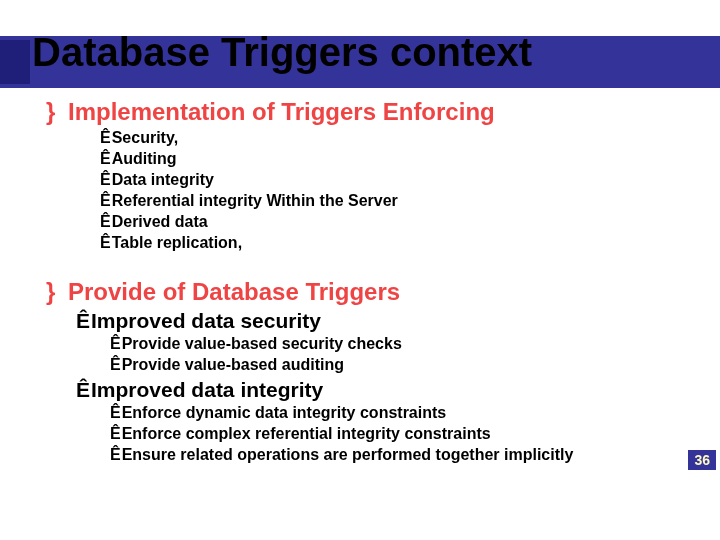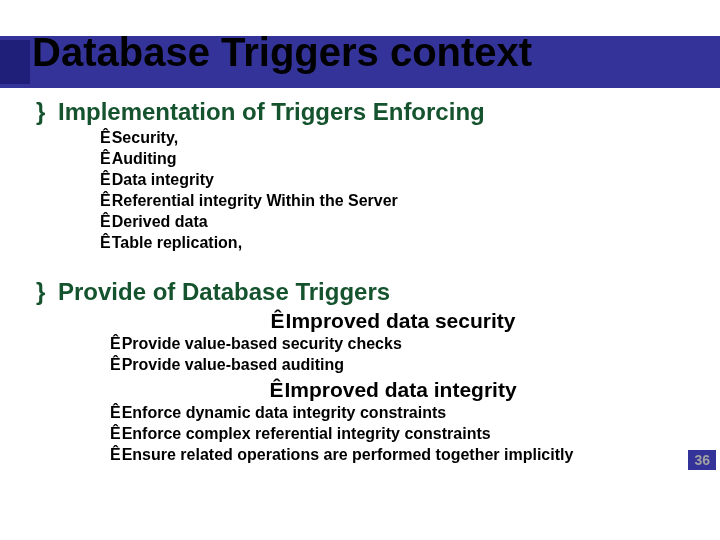--- a/index.html
+++ b/index.html
@@ -1,28 +1,28 @@
 <!DOCTYPE html>
 <html><head>
 <meta charset="utf-8">
 <style>
   html,body{margin:0;padding:0;width:720px;height:540px;overflow:hidden;background:#fff;font-family:Arial,Helvetica,sans-serif;}
   .slide{position:relative;width:720px;height:474px;}
   .hbar{position:absolute;left:0;top:36px;width:100%;height:52px;background:#333399;}
   .hbar-inner{position:absolute;left:0;top:40px;width:30px;height:44px;background:#1f1f7a;}
   .title{position:absolute;left:32px;top:30px;font-size:40px;font-weight:bold;color:#000;line-height:1.1;}
   .content{position:absolute;left:36px;top:92px;right:10px;}
-  .lvl1{font-size:24px;font-weight:bold;color:#14532d;margin:6px 0 2px 0;}
+  .lvl1{font-size:24px;font-weight:bold;color:#ef4444;margin:6px 0 2px 10px;}
   .lvl1 .bullet{display:inline-block;width:22px;vertical-align:top;}
   .lvl2{font-size:16px;font-weight:bold;color:#000;margin:1px 0 1px 64px;line-height:1.25;}
-  .lvl2-lg{font-size:21px;font-weight:bold;color:#000;margin:2px 0 0 40px;line-height:1.2;text-align:center;}
+  .lvl2-lg{font-size:21px;font-weight:bold;color:#000;margin:2px 0 0 40px;line-height:1.2;}
   .lvl3{font-size:16px;font-weight:bold;color:#000;margin:1px 0 1px 74px;line-height:1.25;}
   .arrow{color:#000;font-weight:bold;margin-right:1px;}
   .gap{height:18px;}
-  .pagenum{position:absolute;right:4px;bottom:4px;background:#333399;color:#a3a3a3;font-size:14px;font-weight:bold;padding:2px 6px;}
+  .pagenum{position:absolute;right:4px;bottom:4px;background:#333399;color:#fef9c3;font-size:14px;font-weight:bold;padding:2px 6px;}
 </style>
 </head>
 <body>
 
 <div class="slide">
   <div class="hbar"></div>
   <div class="hbar-inner"></div>
   <div class="title">Database Triggers context</div>
 
   <div class="content">

